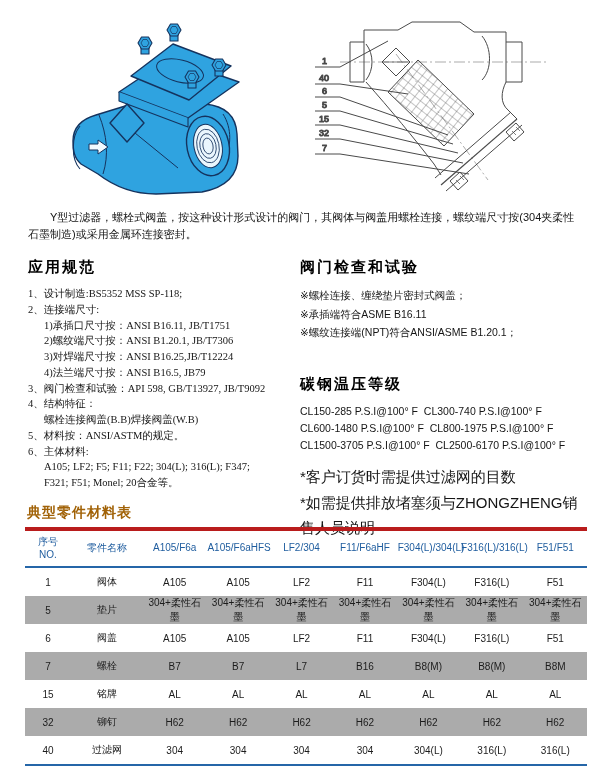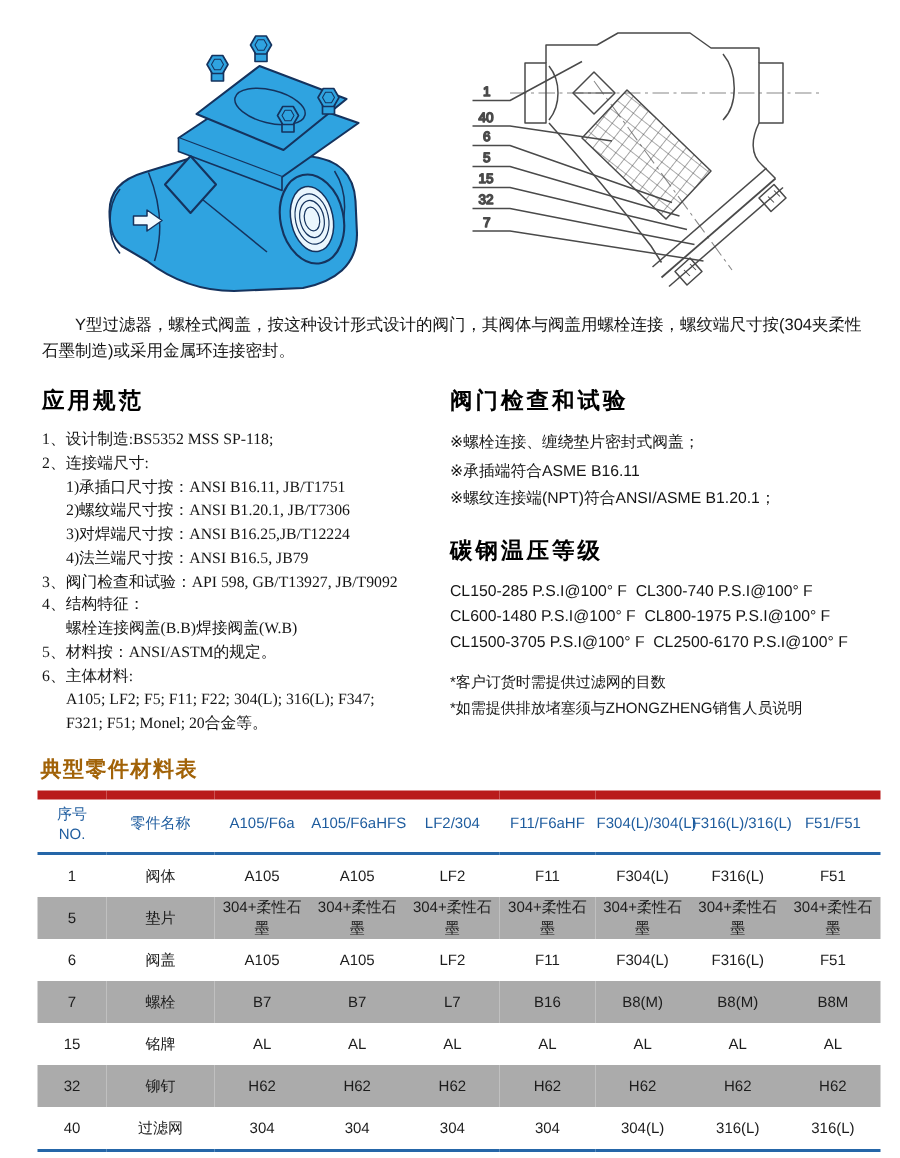--- a/index.html
+++ b/index.html
@@ -16,31 +16,31 @@
   }
   .col{position:absolute;top:258px;}
   #left-col{left:28px;width:270px;}
   #right-col{left:300px;width:288px;}
   .section-heading{
     font-size:15px;font-weight:bold;color:#000;letter-spacing:2px;margin:0 0 9px 0;
   }
   .spec-line{font-size:10.5px;line-height:1.5;color:#151515;font-family:Liberation Serif, serif;}
   .spec-line.lvl1{padding-left:16px;}
   .struct-line{font-size:10.5px;line-height:1.78;color:#151515;}
-  .pressure-heading{margin-top:16px;font-family:Liberation Serif, serif;}
+  .pressure-heading{margin-top:33px;font-family:Liberation Serif, serif;}
   .pressure-line{font-size:10.5px;line-height:1.6;color:#151515;white-space:pre-wrap;}
   .notes{margin-top:11px;}
-  .note-line{font-size:10px;line-height:1.7;color:#151515;}
+  .note-line{font-size:15px;line-height:1.7;color:#151515;}
   #table-section{position:absolute;left:25px;top:504px;width:562px;}
   .table-title{font-size:14px;font-weight:bold;letter-spacing:1px;margin:0 0 5px 2px;color:#a16207;}
   table.material{
     width:562px;border-collapse:collapse;table-layout:fixed;font-size:10px;color:#1c1c1c;
   }
   table.material thead tr{
-    border-top:6px solid #b91c1c;border-bottom:2px solid #2566a8;
+    border-top:4px solid #b91c1c;border-bottom:2px solid #2566a8;
   }
   table.material th{
     font-weight:normal;color:#1e5c9e;text-align:center;vertical-align:middle;
     padding:5px 1px;line-height:1.25;
   }
   table.material td{
     text-align:center;vertical-align:middle;padding:0 1px;height:28px;
   }
   table.material tbody tr.shaded{background:#ababab;}
   table.material{border-bottom:2px solid #2566a8;}

